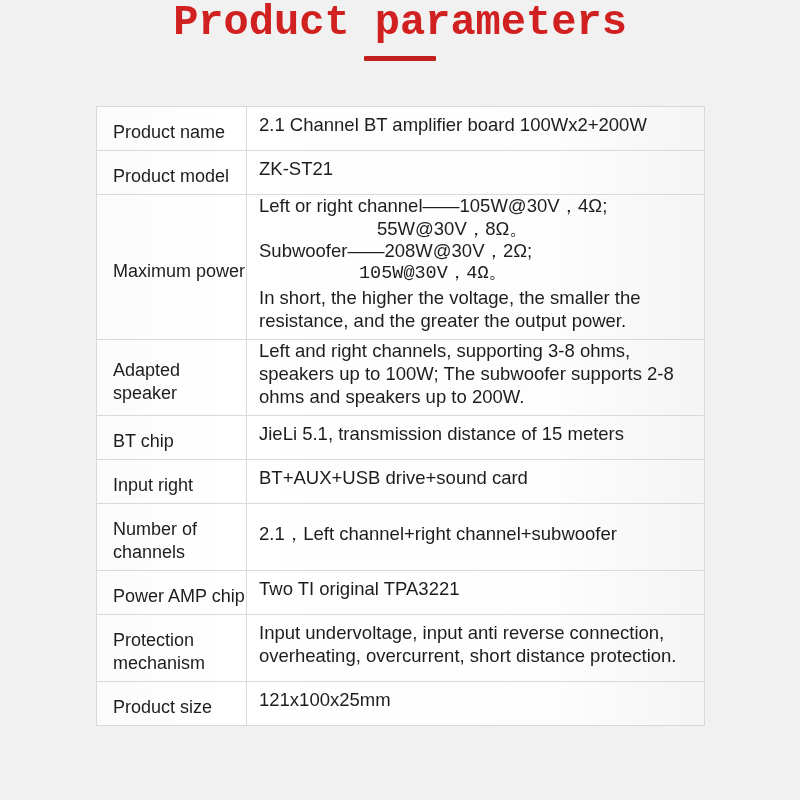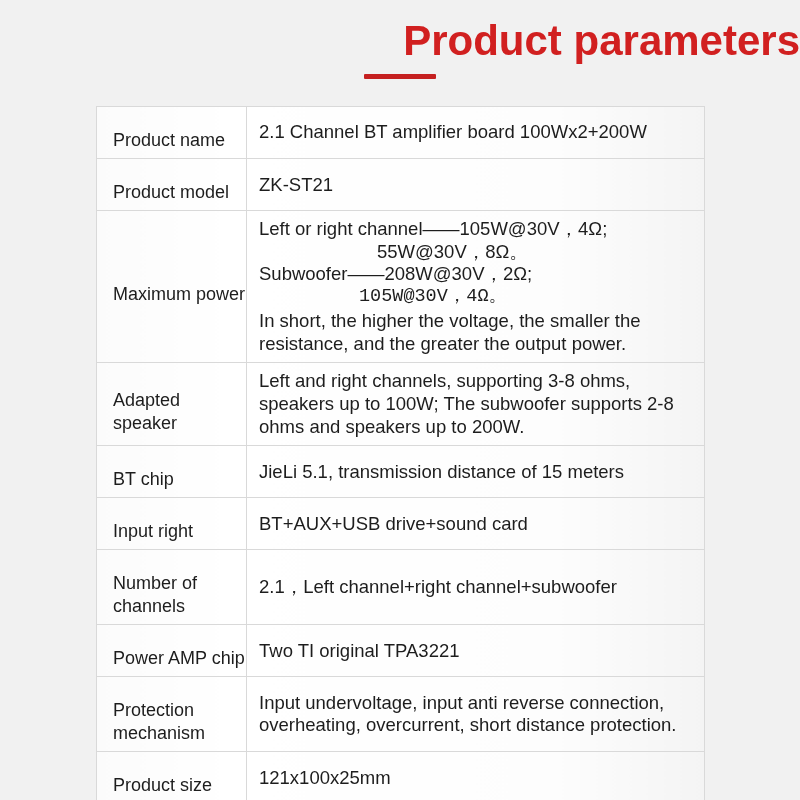--- a/index.html
+++ b/index.html
@@ -11,22 +11,22 @@
     height: 800px;
     background: #f1f1f1;
     font-family: "Liberation Sans", sans-serif;
     overflow: hidden;
     position: relative;
   }
 
   
   .title-block {
     width: 100%;
-    text-align: right;
-    padding-top: 18px;
+    text-align: center;
+    font-family: Liberation Mono, monospace;
   }
   .page-title {
     font-size: 42px;
     font-weight: bold;
     color: #d12020;
     letter-spacing: 0px;
     line-height: 1.1;
     margin: 0;
   }
   .title-underline {
@@ -51,27 +51,27 @@
     background: linear-gradient(to right, #fbfbfb 0%, #ffffff 22%, #fdfdfd 75%, #f4f4f4 100%);
   }
   table.spec-table td {
     border: 1px solid #d9d9d9;
     vertical-align: middle;
     color: #1d1d1d;
     background: transparent;
   }
   td.key-cell {
     width: 133px;
-    padding: 22px 0 6px 16px;
+    padding: 14px 0 6px 16px;
     font-size: 18px;
     line-height: 1.28;
     word-break: break-word;
   }
   td.val-cell {
-    padding: 7px 10px 7px 12px;
+    padding: 0 10px 7px 12px;
     font-size: 18.5px;
     line-height: 1.3;
     margin-top: 21px;
   }
   td.val-cell.tight {
     line-height: 1.22;
   }
   .val-line {
     white-space: nowrap;
   }

